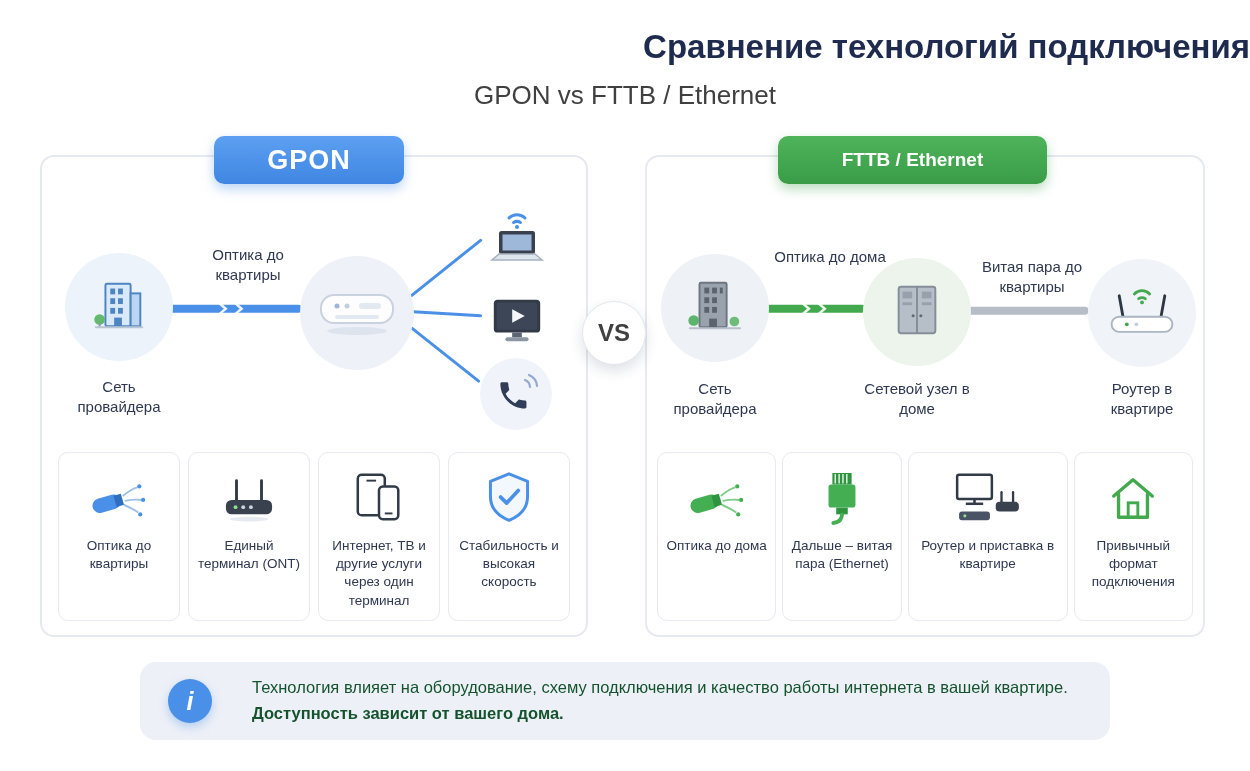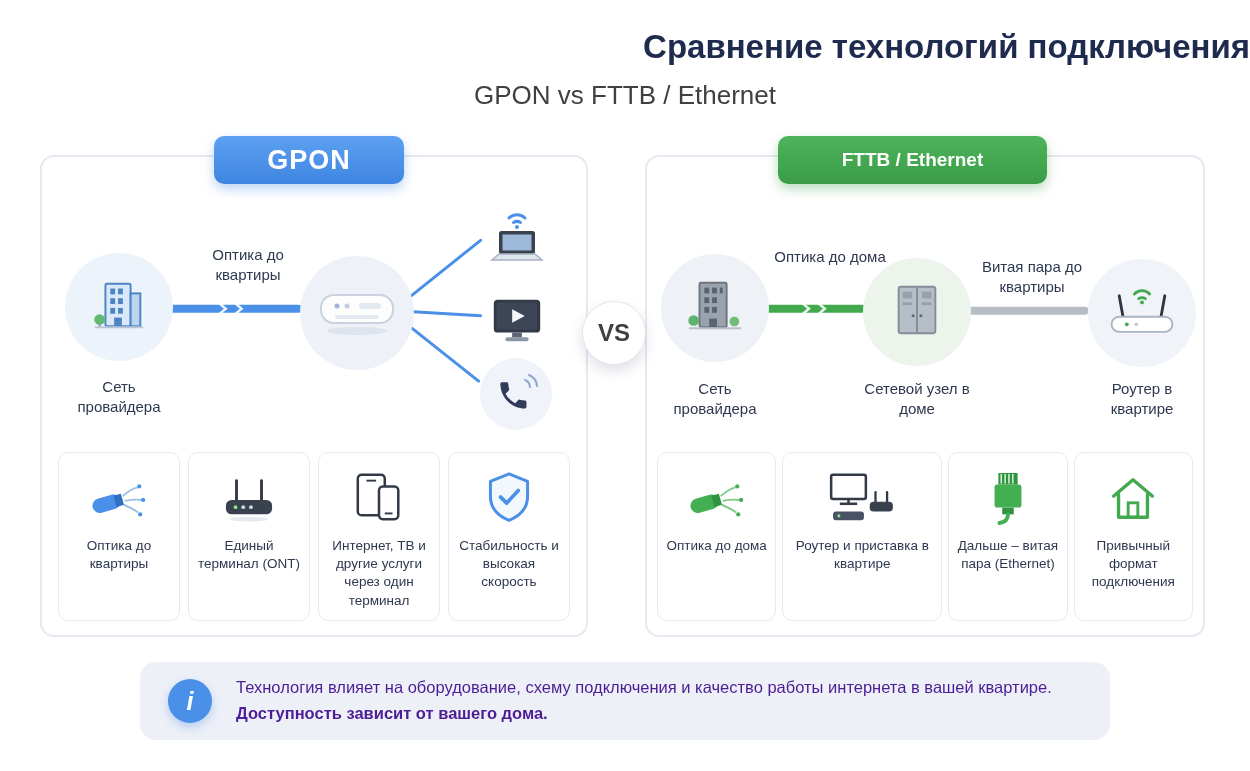--- a/index.html
+++ b/index.html
@@ -83,21 +83,21 @@
     background:#edf0f7; border-radius:16px;
     display:flex; align-items:center;
   }
   .info-badge {
     width:44px; height:44px; margin-left:28px; flex:0 0 44px;
     border-radius:50%; background:#4a90e8; color:#fff;
     font-size:25px; font-weight:700; font-style:italic;
     display:flex; align-items:center; justify-content:center;
     box-shadow:0 4px 10px rgba(74,144,232,.35);
   }
-  .footer-text { margin-left:24px; font-size:16.5px; line-height:1.55; color:#4c1d95; }
+  .footer-text { margin-left:40px; font-size:16.5px; line-height:1.55; color:#14532d; }
   .footer-text .b2 { font-weight:700; }
 </style>
 </head>
 <body>
 
 <div class="canvas">
 
   <h1 class="title">Сравнение технологий подключения</h1>
   <h2 class="subtitle">GPON vs FTTB / Ethernet</h2>
 
@@ -332,54 +332,54 @@
               <path d="M35 35 q9 4 15 8"></path>
             </g>
             <circle cx="51" cy="16" r="2.2" fill="#43ae52"></circle>
             <circle cx="55" cy="30" r="2.2" fill="#43ae52"></circle>
             <circle cx="52" cy="45" r="2.2" fill="#43ae52"></circle>
           </svg>
         </div>
         <div class="card-label">Оптика до дома</div>
       </div>
 
-      <div class="card card-wide">
-        <div class="card-icon">
-          <svg width="70" height="54" viewBox="0 0 72 56">
-            <rect x="4" y="4" width="36" height="25" rx="2" fill="#ffffff" stroke="#323a48" stroke-width="2.6"></rect>
-            <line x1="22" y1="29" x2="22" y2="34" stroke="#323a48" stroke-width="2.6"></line>
-            <line x1="13" y1="34" x2="31" y2="34" stroke="#323a48" stroke-width="2.6"></line>
-            <line x1="50" y1="22" x2="50" y2="32" stroke="#323a48" stroke-width="2.4" stroke-linecap="round"></line>
-            <line x1="62" y1="22" x2="62" y2="32" stroke="#323a48" stroke-width="2.4" stroke-linecap="round"></line>
-            <rect x="44" y="32" width="24" height="10" rx="4" fill="#39414f"></rect>
-            <rect x="6" y="42" width="32" height="9" rx="3" fill="#4a5365"></rect>
-            <circle cx="12" cy="46.5" r="1.6" fill="#8fe08f"></circle>
-          </svg>
-        </div>
-        <div class="card-label">Роутер и приставка в квартире</div>
-      </div>
-
       <div class="card">
         <div class="card-icon">
           <svg width="50" height="58" viewBox="0 0 52 60">
             <rect x="16" y="4" width="20" height="12" fill="#2f9440"></rect>
             <g stroke="#d9f0dc" stroke-width="1.6">
               <line x1="19" y1="5" x2="19" y2="15"></line>
                 <line x1="23" y1="5" x2="23" y2="15"></line>
               <line x1="27" y1="5" x2="27" y2="15"></line>
                 <line x1="31" y1="5" x2="31" y2="15"></line>
             </g>
             <rect x="12" y="16" width="28" height="24" rx="3" fill="#43ae52"></rect>
             <rect x="20" y="40" width="12" height="7" fill="#2f9440"></rect>
             <path d="M26 47 q0 8 -9 9" stroke="#43ae52" stroke-width="4" fill="none" stroke-linecap="round"></path>
           </svg>
         </div>
         <div class="card-label">Дальше – витая пара (Ethernet)</div>
       </div>
 
+      <div class="card card-wide">
+        <div class="card-icon">
+          <svg width="70" height="54" viewBox="0 0 72 56">
+            <rect x="4" y="4" width="36" height="25" rx="2" fill="#ffffff" stroke="#323a48" stroke-width="2.6"></rect>
+            <line x1="22" y1="29" x2="22" y2="34" stroke="#323a48" stroke-width="2.6"></line>
+            <line x1="13" y1="34" x2="31" y2="34" stroke="#323a48" stroke-width="2.6"></line>
+            <line x1="50" y1="22" x2="50" y2="32" stroke="#323a48" stroke-width="2.4" stroke-linecap="round"></line>
+            <line x1="62" y1="22" x2="62" y2="32" stroke="#323a48" stroke-width="2.4" stroke-linecap="round"></line>
+            <rect x="44" y="32" width="24" height="10" rx="4" fill="#39414f"></rect>
+            <rect x="6" y="42" width="32" height="9" rx="3" fill="#4a5365"></rect>
+            <circle cx="12" cy="46.5" r="1.6" fill="#8fe08f"></circle>
+          </svg>
+        </div>
+        <div class="card-label">Роутер и приставка в квартире</div>
+      </div>
+
       <div class="card">
         <div class="card-icon">
           <svg width="54" height="54" viewBox="0 0 56 56">
             <path d="M8 26 L28 9 L48 26" fill="none" stroke="#43a94f" stroke-width="3.5" stroke-linecap="round" stroke-linejoin="round"></path>
             <path d="M13 24 V48 H43 V24" fill="none" stroke="#43a94f" stroke-width="3.5" stroke-linecap="round" stroke-linejoin="round"></path>
             <rect x="23" y="33" width="10" height="15" fill="none" stroke="#43a94f" stroke-width="3"></rect>
           </svg>
         </div>
         <div class="card-label">Привычный формат подключения</div>
       </div>

